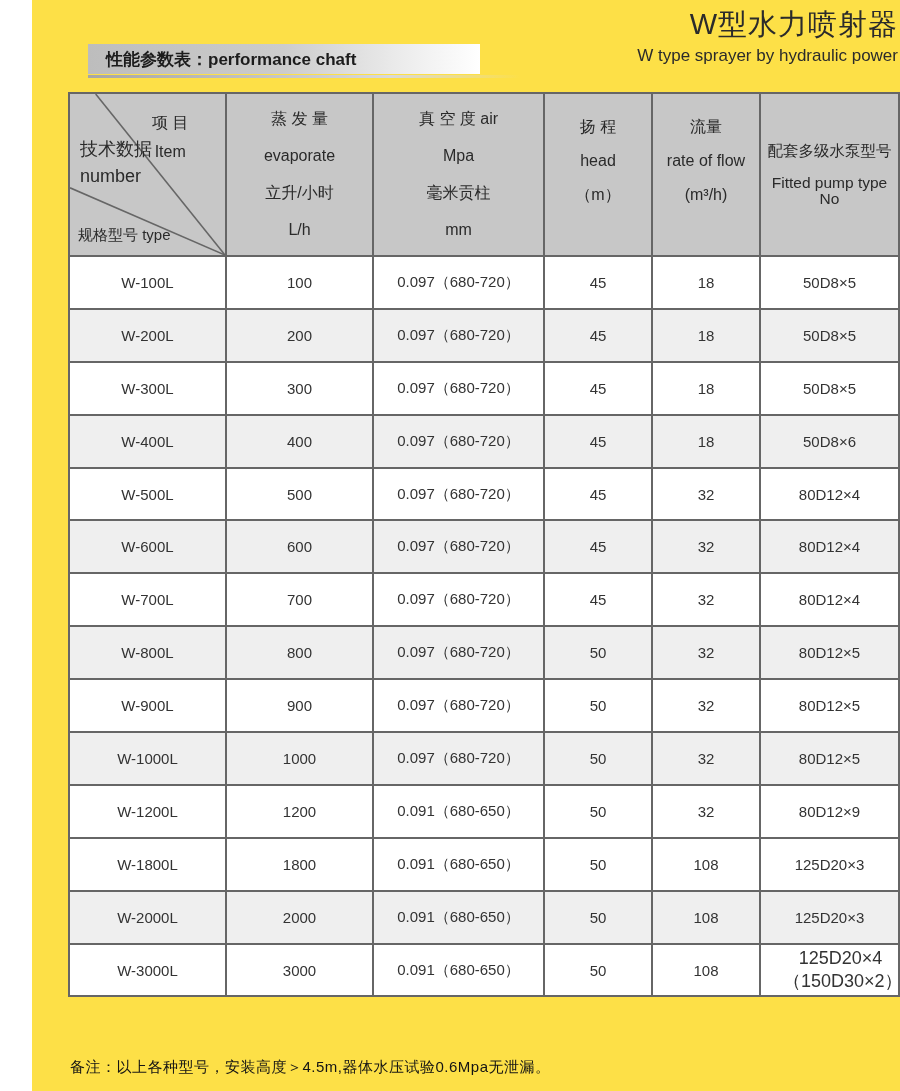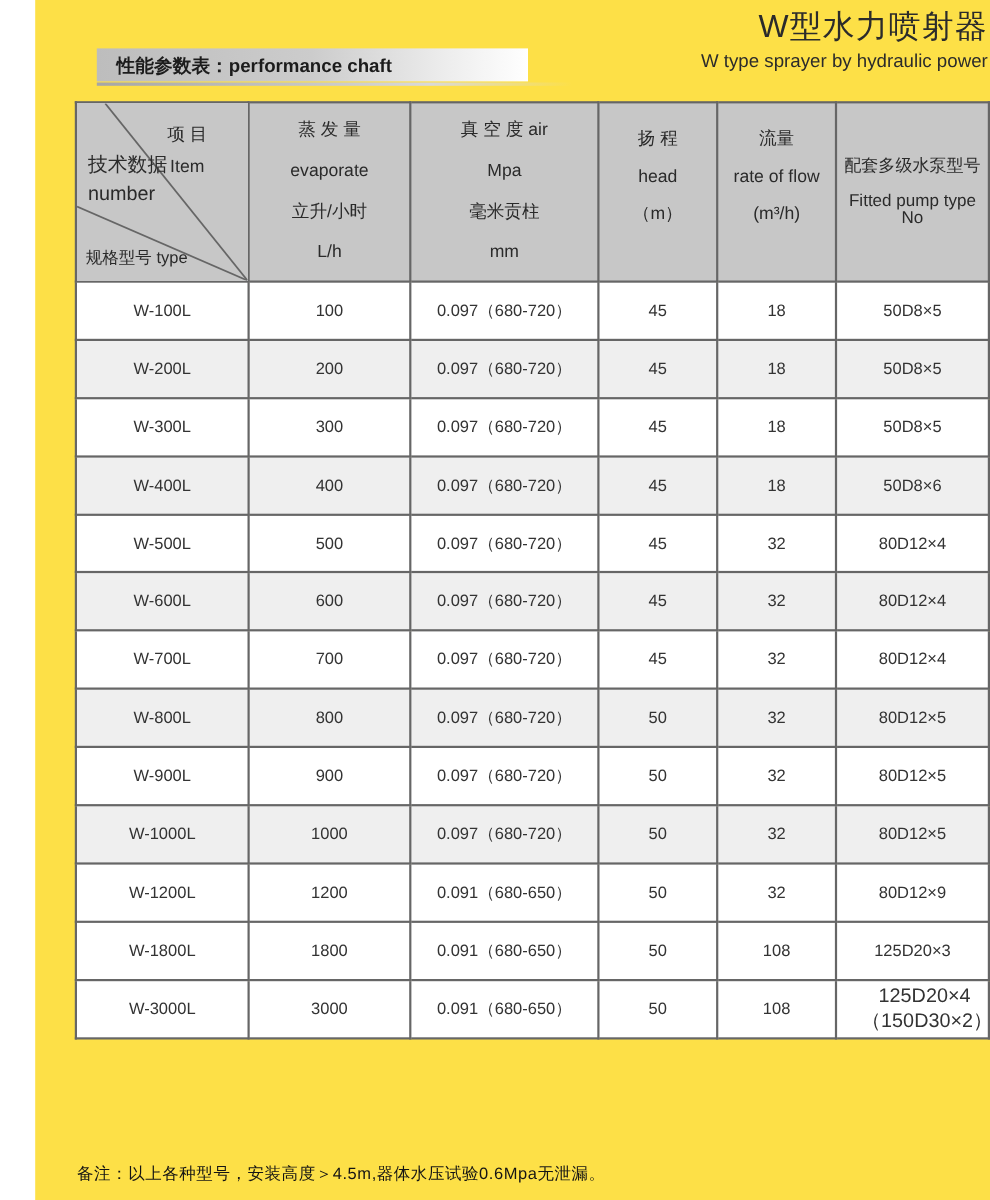--- a/index.html
+++ b/index.html
@@ -288,20 +288,28 @@
           <td>80D12×9</td>
         </tr>
         <tr>
           <td>W-1800L</td>
           <td>1800</td>
           <td>0.091（680-650）</td>
           <td>50</td>
           <td>108</td>
           <td>125D20×3</td>
         </tr>
+        <tr class="alt">
+          <td>W-2000L</td>
+          <td>2000</td>
+          <td>0.091（680-650）</td>
+          <td>50</td>
+          <td>108</td>
+          <td>125D20×3</td>
+        </tr>
         <tr>
           <td>W-3000L</td>
           <td>3000</td>
           <td>0.091（680-650）</td>
           <td>50</td>
           <td>108</td>
           <td style="font-size: 18px; padding-left: 22px;">125D20×4（150D30×2）</td>
         </tr>
       </tbody>
   </table>

